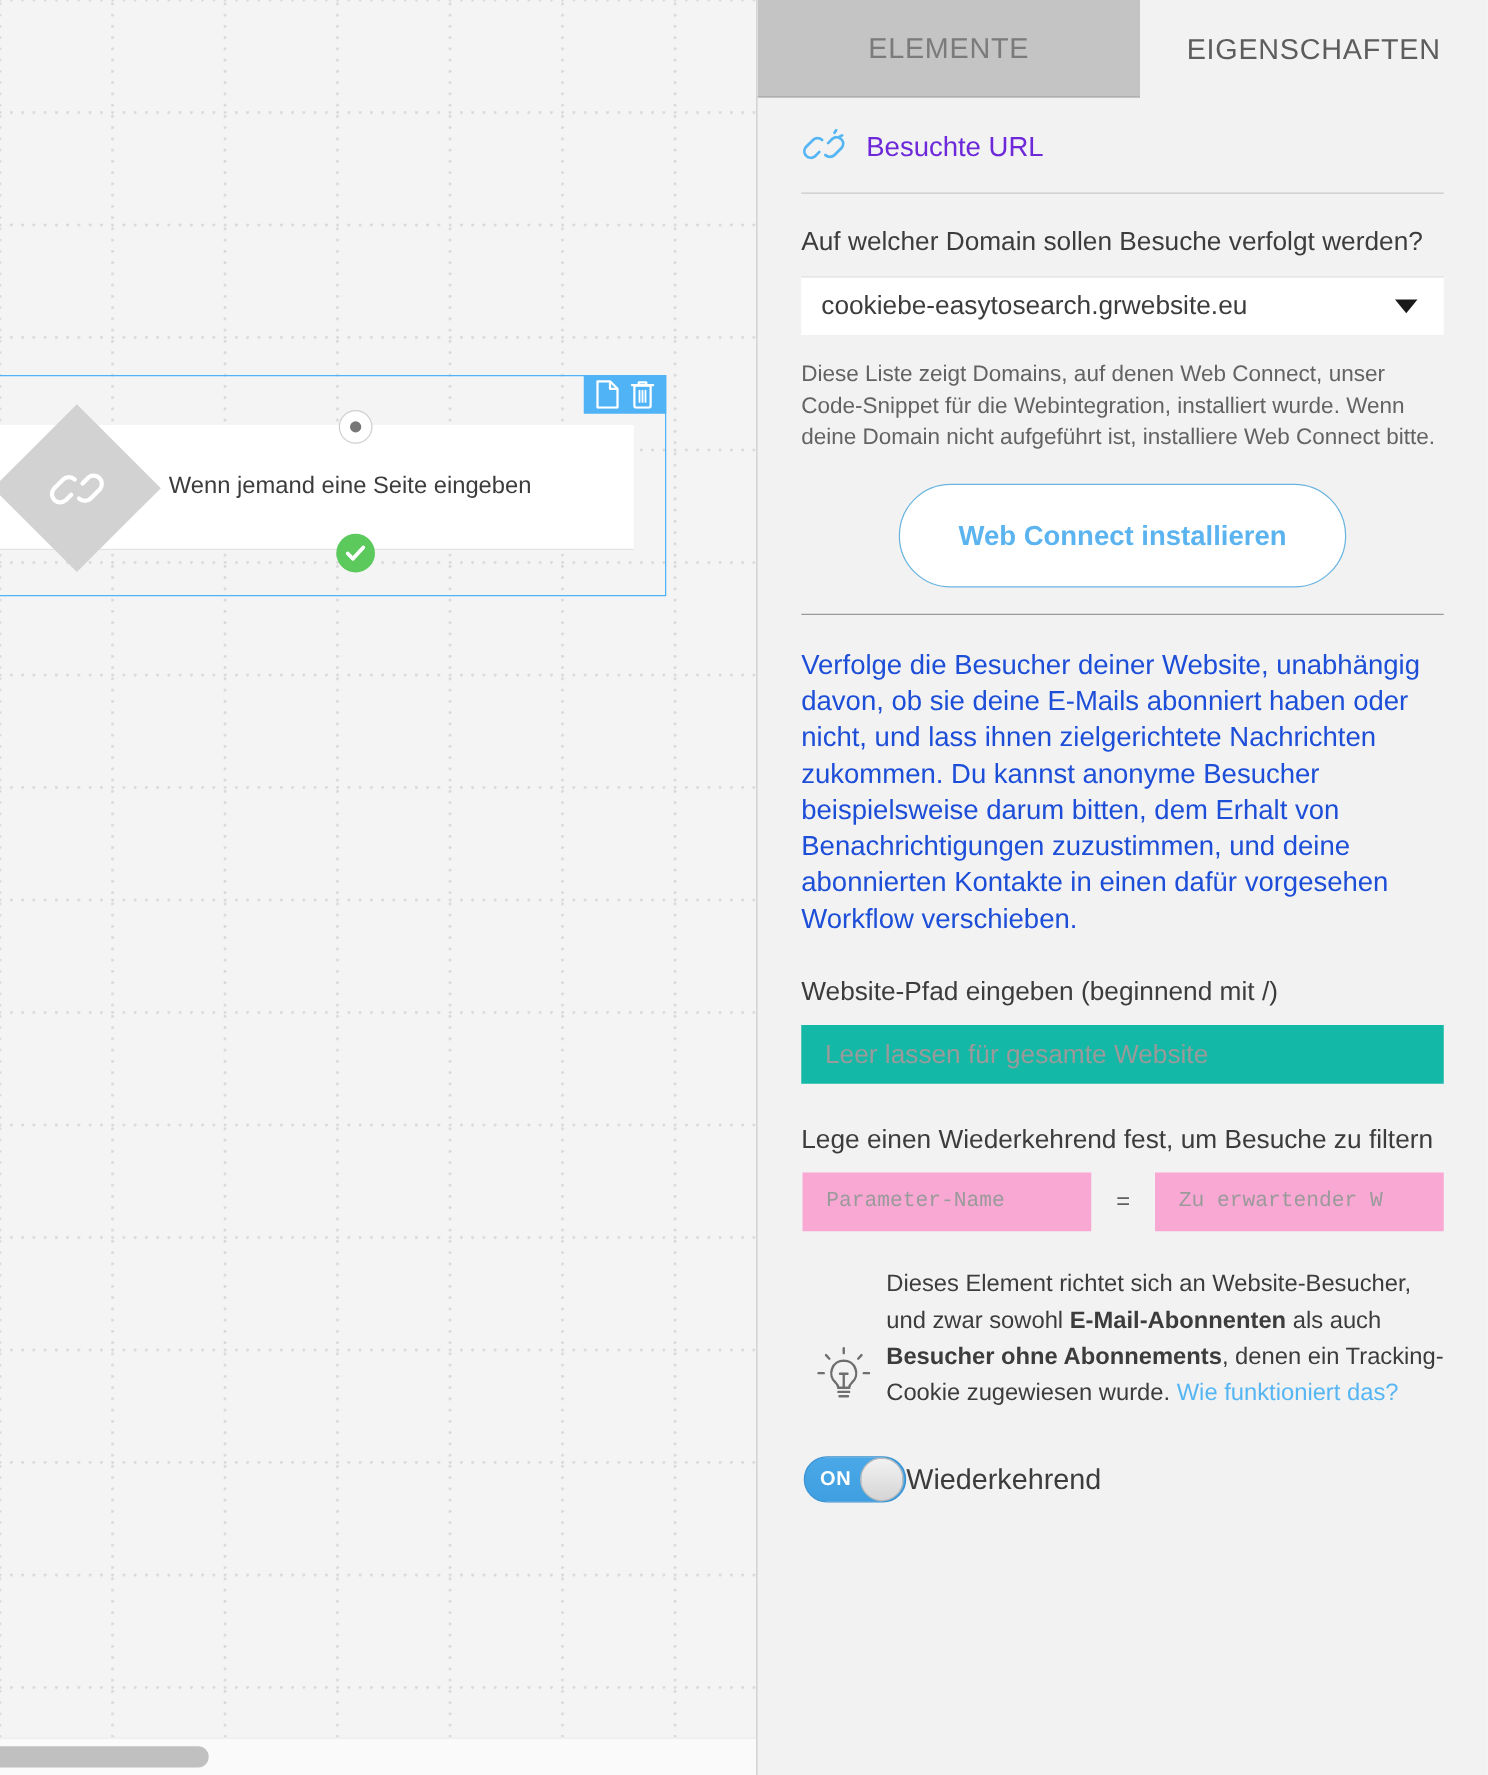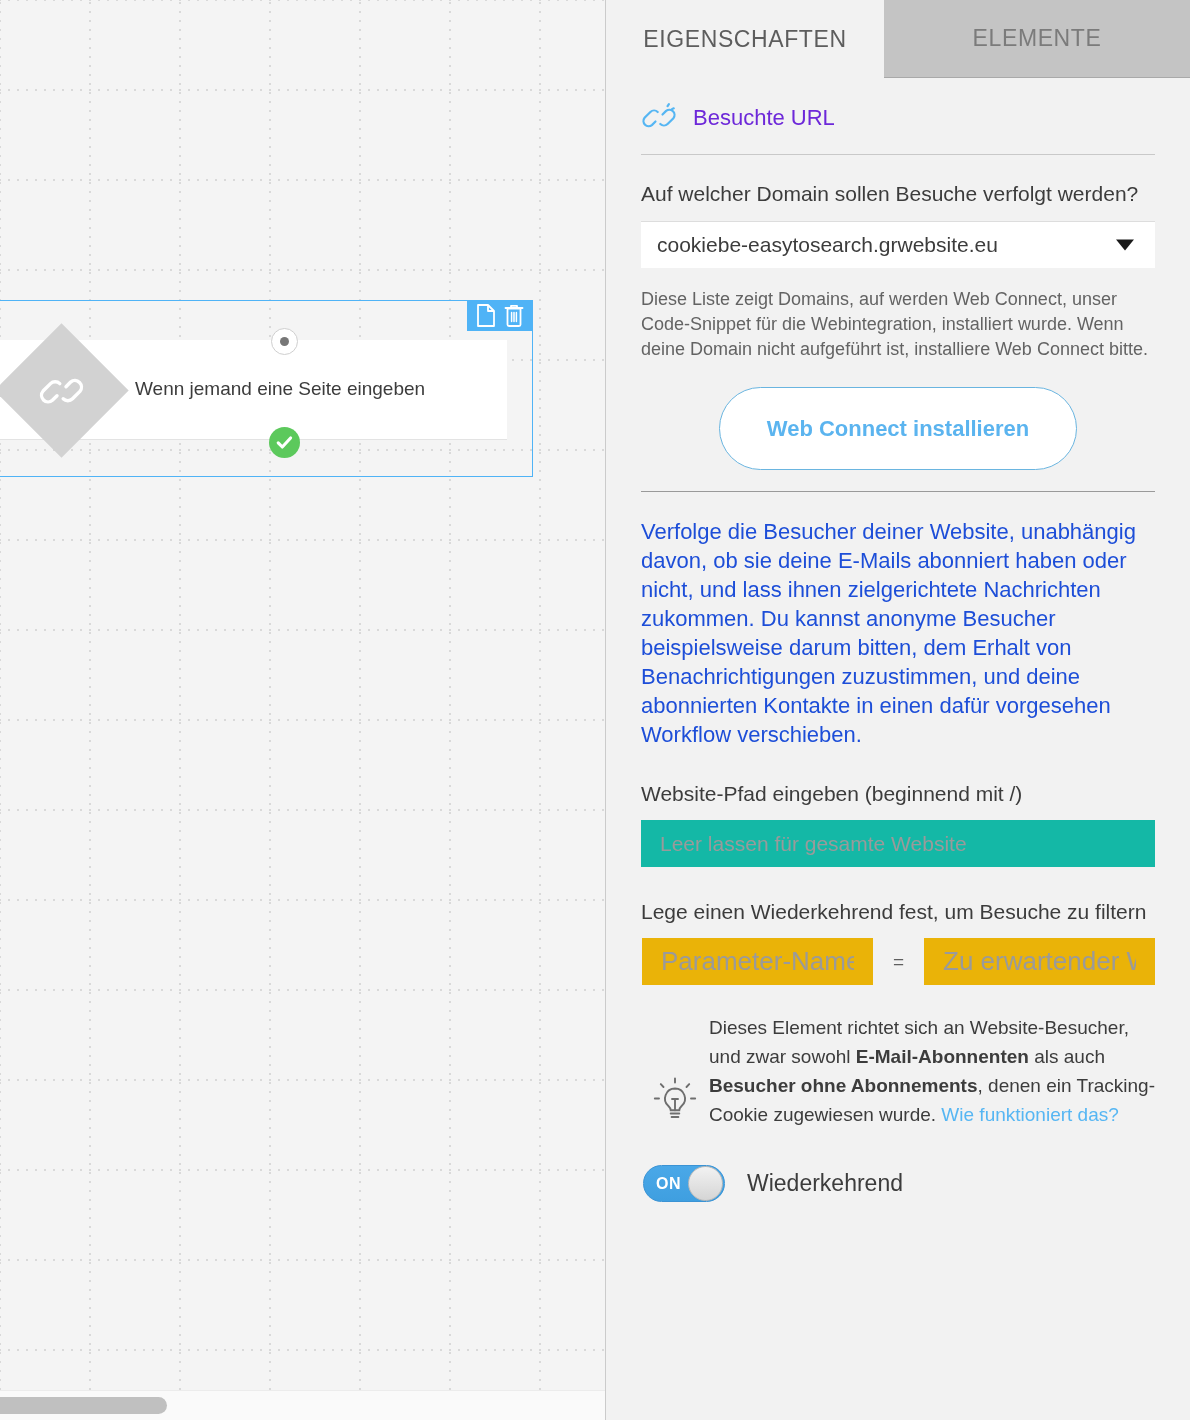--- a/index.html
+++ b/index.html
@@ -297,27 +297,27 @@
   .text-input::placeholder { color: #9a9a9a; }
 
   .param-row {
     display: flex;
     align-items: center;
     margin-top: 12px;
     padding-left: 1px;
   }
   .param-row .p-input {
     height: 47px;
-    background: #eab308;
+    background: #f9a8d4;
     border: none;
     outline: none;
     padding: 0 19px;
-    font-size: 26px;
-    color: #3c3c3c;
-    font-family: Liberation Sans, sans-serif;
+    font-size: 17px;
+    color: #3c3c3c;
+    font-family: Liberation Mono, monospace;
   }
   .param-row .p-name { width: 231px; }
   .param-row .p-value { width: 231px; }
   .param-row .p-input::placeholder { color: #9a9a9a; }
   .param-row .eq {
     width: 52px;
     text-align: center;
     font-size: 19px;
     color: #5f5f5f;
   }
@@ -334,21 +334,20 @@
     font-size: 19px;
     line-height: 29px;
     color: #3c3c3c;
   }
   .tip-text b { font-weight: bold; }
   .tip-text a { color: #56b6f3; text-decoration: none; cursor: pointer; }
 
   .toggle-row {
     display: flex;
     align-items: center;
-    gap: 22px;
     margin-top: 36px;
     padding-left: 2px;
     text-align: right;
   }
   .toggle {
     position: relative;
     width: 82px;
     height: 37px;
     border-radius: 19px;
     background: linear-gradient(#4aa8e8, #3f9fe0);
@@ -433,22 +432,22 @@
     </div>
 
     <div id="hscrollbar-track">
       <div id="hscrollbar-thumb"></div>
     </div>
   </div>
 
   <div id="panel">
 
     <div id="tabs">
+      <div class="tab active">ELEMENTE</div>
       <div class="tab inactive">EIGENSCHAFTEN</div>
-      <div class="tab active">ELEMENTE</div>
     </div>
 
     <div class="panel-body">
 
       <div id="section-header">
         <span style="line-height:0;">
           <svg width="36" height="30" viewBox="0 0 36 30">
             <g fill="none" stroke="#56b6f3" stroke-width="2.2" stroke-linecap="round">
               <path d="M14.5 18.5 l-3.6 3.6 a5.2 5.2 0 0 1 -7.3 -7.3 l5.8 -5.8 a5.2 5.2 0 0 1 7.3 0"></path>
               <path d="M21.5 11.5 l3.6 -3.6 a5.2 5.2 0 0 1 7.3 7.3 l-5.8 5.8 a5.2 5.2 0 0 1 -7.3 0"></path>
@@ -461,21 +460,21 @@
 
       <div class="divider"></div>
 
       <div class="q-label">Auf welcher Domain sollen Besuche verfolgt werden?</div>
 
       <div class="select-box">
         <span class="sel-value">cookiebe-easytosearch.grwebsite.eu</span>
         <span class="caret"></span>
       </div>
 
-      <div class="helper-text">Diese Liste zeigt Domains, auf werden Web Connect, unser Code-Snippet für die Webintegration, installiert wurde. Wenn deine Domain nicht aufgeführt ist, installiere Web Connect bitte.</div>
+      <div class="helper-text">Diese Liste zeigt Domains, auf denen Web Connect, unser Code-Snippet für die Webintegration, installiert wurde. Wenn deine Domain nicht aufgeführt ist, installiere Web Connect bitte.</div>
 
       <button class="btn-outline">Web Connect installieren</button>
 
       <div class="divider thick"></div>
 
       <div class="body-text">Verfolge die Besucher deiner Website, unabhängig davon, ob sie deine E-Mails abonniert haben oder nicht, und lass ihnen zielgerichtete Nachrichten zukommen. Du kannst anonyme Besucher beispielsweise darum bitten, dem Erhalt von Benachrichtigungen zuzustimmen, und deine abonnierten Kontakte in einen dafür vorgesehen Workflow verschieben.</div>
 
       <div class="field-label">Website-Pfad eingeben (beginnend mit /)</div>
       <input class="text-input" type="text" placeholder="Leer lassen für gesamte Website" style="">
 

